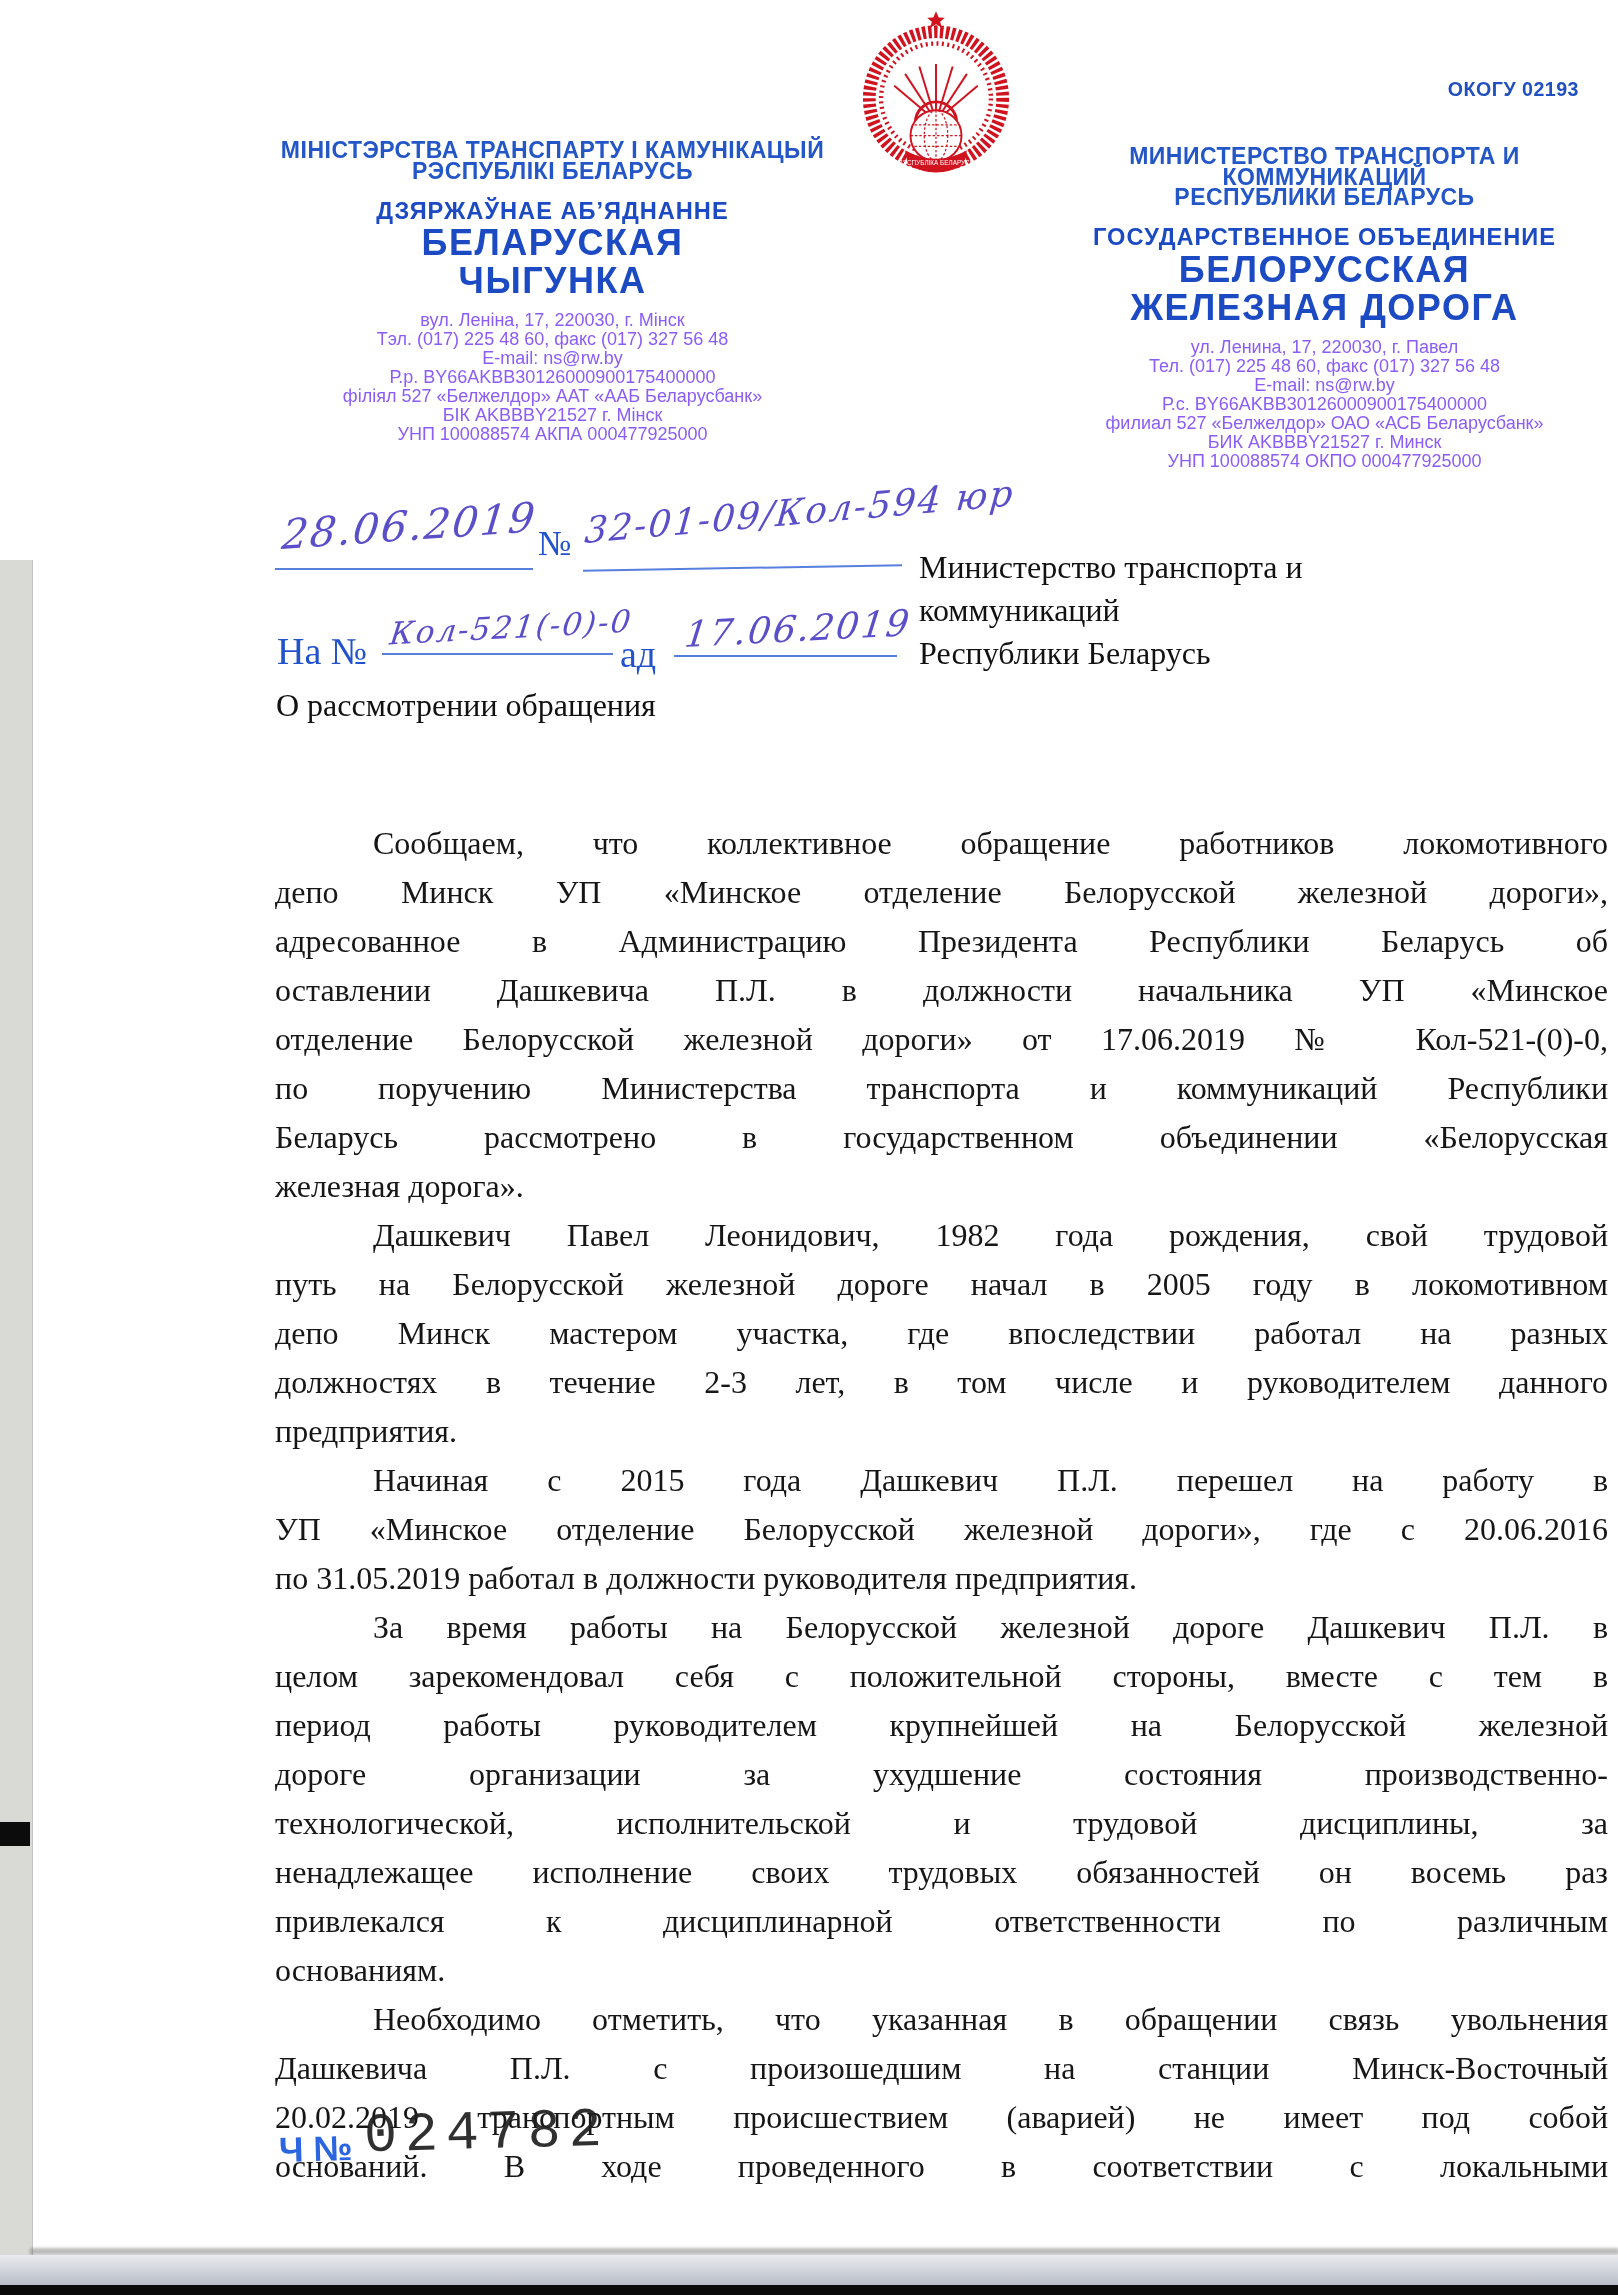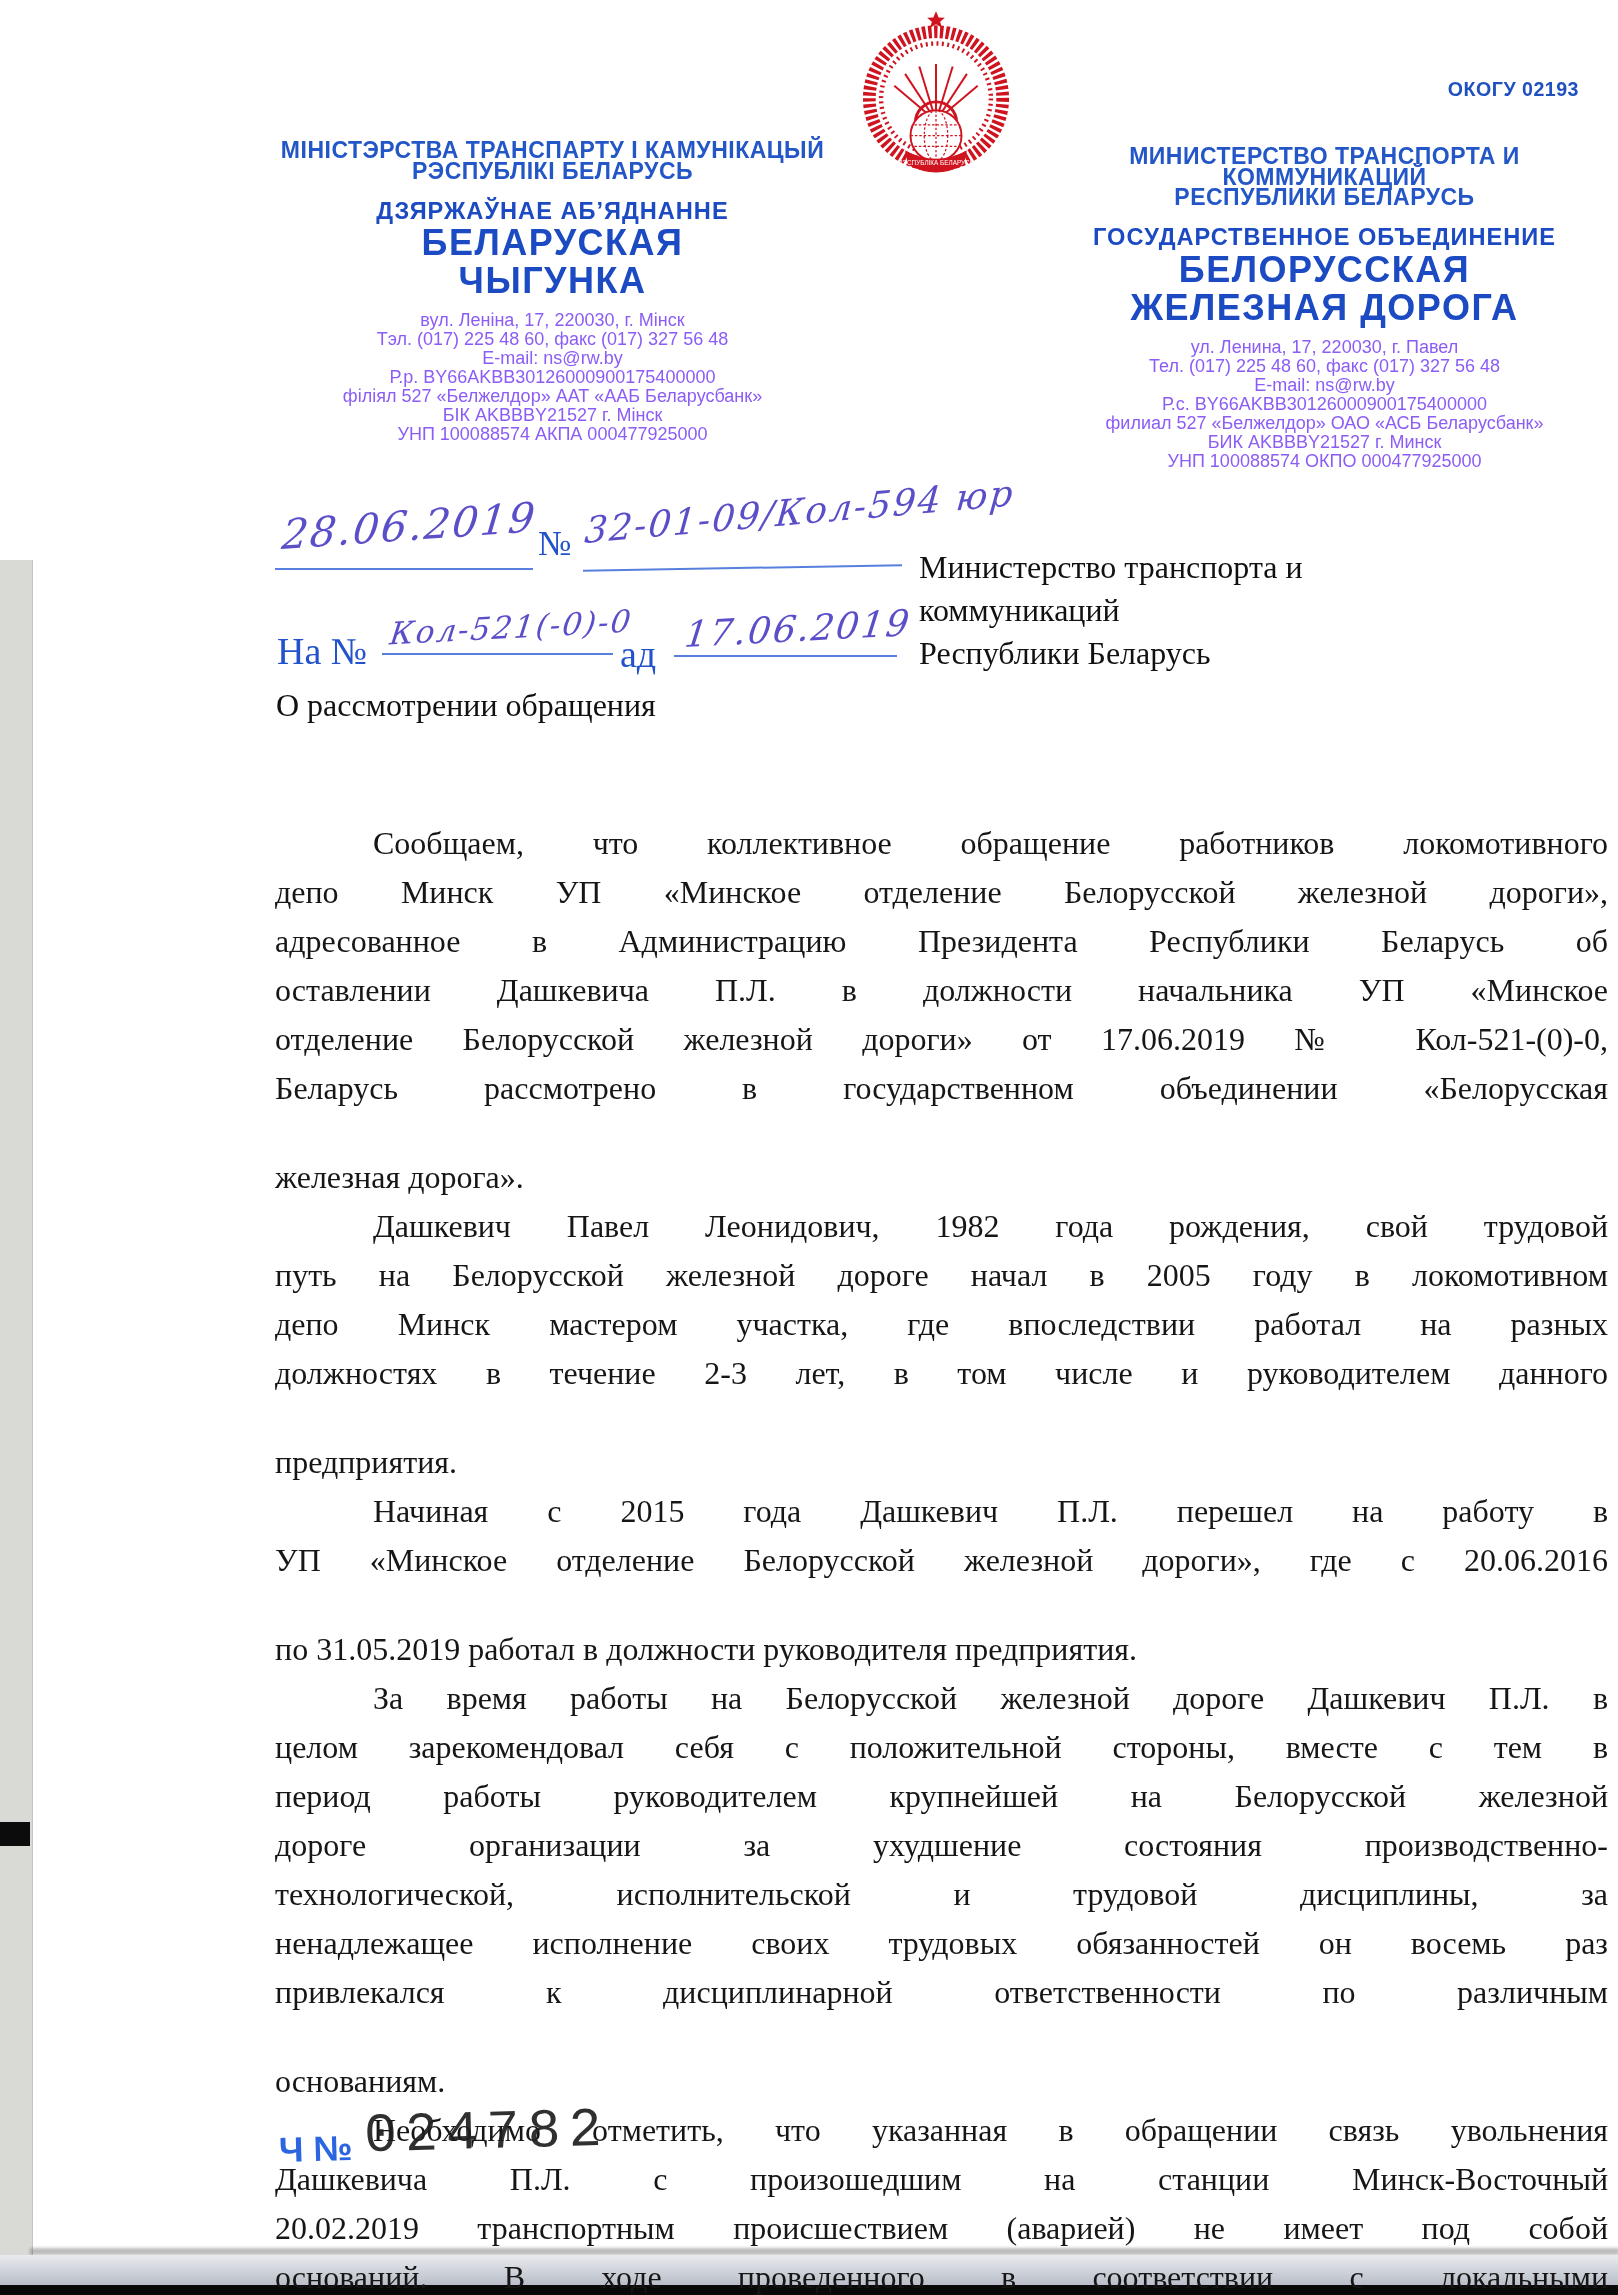--- a/index.html
+++ b/index.html
@@ -38,21 +38,21 @@
   .hw-date2{position:absolute;left:685px;top:608px;font-size:36px;transform:rotate(-3deg) skewX(-10deg);}
   .ul4{left:674px;top:655px;width:223px;}
   
   .addressee{position:absolute;left:919px;top:546px;width:638px;font-size:32px;line-height:43px;color:#111;}
   .subject{position:absolute;left:276px;top:687px;font-size:32px;color:#111;}
   
   .doc-body{position:absolute;left:275px;top:819px;width:1333px;font-size:32px;line-height:49px;
             color:#161616;z-index:2;}
   .bline{text-align:justify;text-align-last:justify;}
   .bline.first{text-indent:98px;}
-  .bline.last{text-align-last:left;margin-top:40px;}
+  .bline.last{text-align-last:left;}
   
   .stamp-prefix{position:absolute;left:279px;top:2129px;font-family:"Liberation Sans",sans-serif;font-weight:700;
                 font-size:35px;color:#2b66e0;transform:rotate(-1.5deg);z-index:1;}
   .stamp-number{position:absolute;left:364px;top:2102px;font-family:"Liberation Mono",monospace;
                 font-size:55px;letter-spacing:7.9px;color:#1f1f1f;opacity:.92;transform:rotate(-1.5deg);z-index:3;}
   .emblem{position:absolute;left:860px;top:6.9px;z-index:1;}
 </style>
 </head>
 <body>
 
@@ -142,20 +142,21 @@
   </div>
 
   <div class="subject">О рассмотрении обращения</div>
 
   <div class="doc-body">
       <div class="bline first">Сообщаем, что коллективное обращение работников локомотивного</div>
       <div class="bline">депо Минск УП «Минское отделение Белорусской железной дороги»,</div>
       <div class="bline">адресованное в Администрацию Президента Республики Беларусь об</div>
       <div class="bline">оставлении Дашкевича П.Л. в должности начальника УП «Минское</div>
       <div class="bline">отделение Белорусской железной дороги» от 17.06.2019 № Кол-521-(0)-0,</div>
+      <div class="bline">по поручению Министерства транспорта и коммуникаций Республики</div>
       <div class="bline">Беларусь рассмотрено в государственном объединении «Белорусская</div>
       <div class="bline last">железная дорога».</div>
       <div class="bline first">Дашкевич Павел Леонидович, 1982 года рождения, свой трудовой</div>
       <div class="bline">путь на Белорусской железной дороге начал в 2005 году в локомотивном</div>
       <div class="bline">депо Минск мастером участка, где впоследствии работал на разных</div>
       <div class="bline">должностях в течение 2-3 лет, в том числе и руководителем данного</div>
       <div class="bline last">предприятия.</div>
       <div class="bline first">Начиная с 2015 года Дашкевич П.Л. перешел на работу в</div>
       <div class="bline">УП «Минское отделение Белорусской железной дороги», где с 20.06.2016</div>
       <div class="bline last">по 31.05.2019 работал в должности руководителя предприятия.</div>

